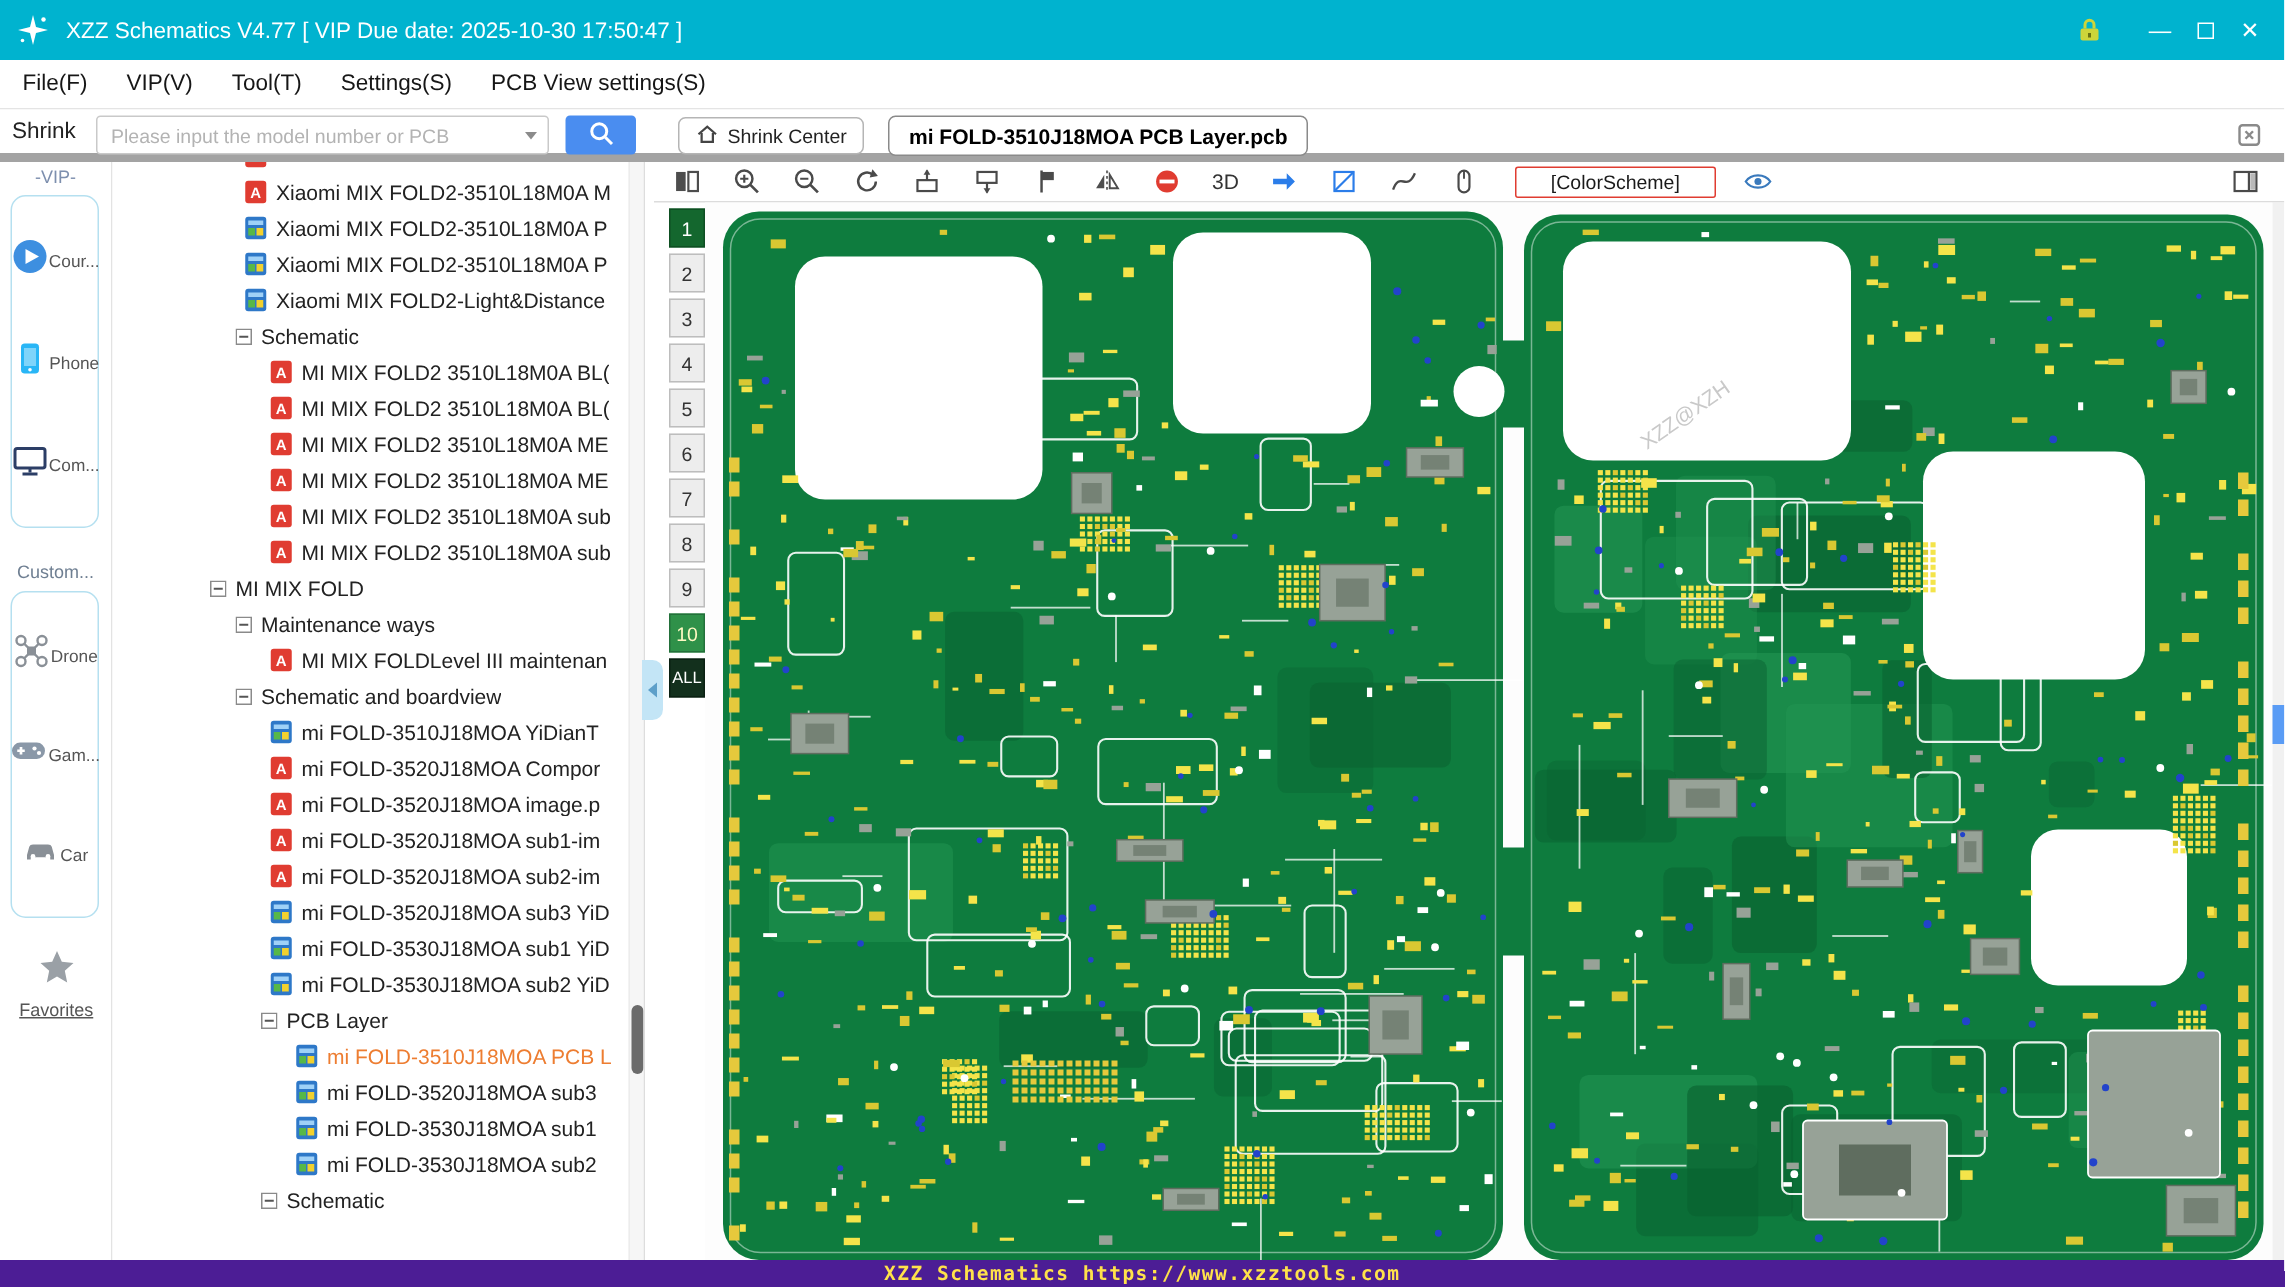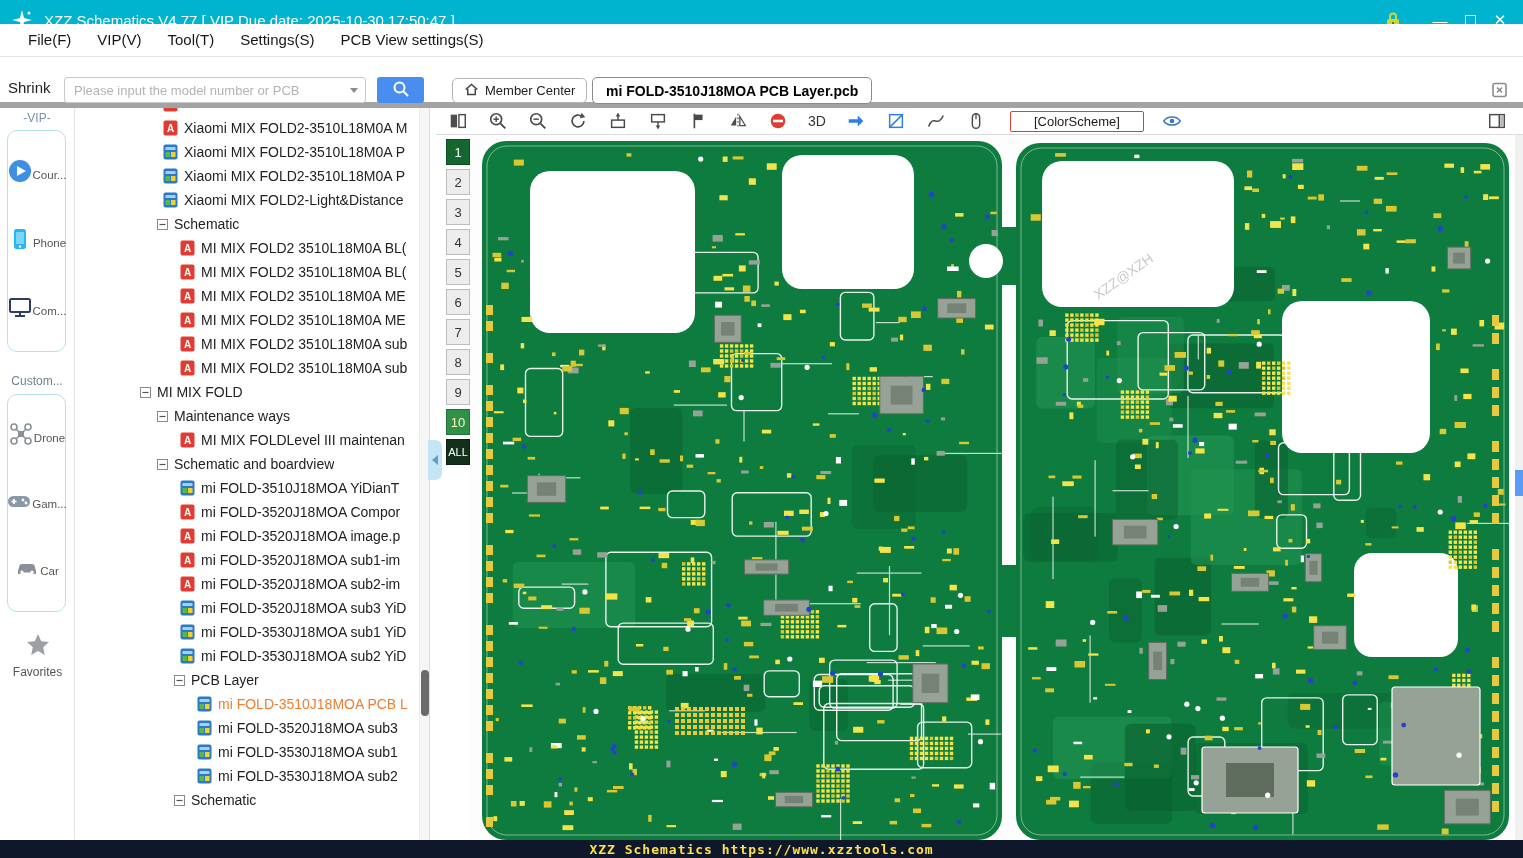--- a/index.html
+++ b/index.html
@@ -12,22 +12,22 @@
             display:flex;align-items:center;color:#fff;}
   .logo{margin-left:10px;display:flex;align-items:center;}
   .title{margin-left:10px;font-size:15px;margin-right:auto;white-space:nowrap;}
   .lockicon{margin-right:22px;display:flex;align-items:center;}
   .winbtn{width:30px;height:40px;background:transparent;border:none;color:#fff;
           font-size:15px;display:flex;align-items:center;justify-content:center;cursor:pointer;padding:0;}
   .winbtn:last-child{margin-right:8px;}
   .max-glyph{width:11px;height:11px;border:1.5px solid #fff;display:block;}
 
   
-  .menubar{position:absolute;left:0;top:24px;width:1523px;height:33px;background:#fff;
-           border-bottom:1px solid #e4e4e4;display:flex;align-items:center;padding-left:15px;}
+  .menubar{position:absolute;left:0;top:40px;width:1523px;height:33px;background:#fff;
+           border-bottom:1px solid #e4e4e4;display:flex;align-items:center;padding-left:2px;}
   .menu-item{padding:0 13px;font-size:15px;color:#161616;cursor:pointer;line-height:32px;}
 
   
   .searchrow{position:absolute;left:0;top:73px;width:1523px;height:35px;background:#fff;
              border-bottom:6px solid #a3a3a3;}
   .shrink{position:absolute;left:8px;top:6px;font-size:15px;color:#222;background:none;border:none;cursor:pointer;padding:0;}
   .input-wrap{position:absolute;left:64px;top:4px;width:302px;height:26px;}
   .input-wrap input{width:100%;height:100%;border:1px solid #c9c9c9;border-radius:3px;
                     padding:0 22px 0 9px;font-size:13px;font-family:"Liberation Sans",sans-serif;color:#333;outline:none;}
   .input-wrap input::placeholder{color:#b3b3b3;}
@@ -48,21 +48,21 @@
   .group-label{width:100%;text-align:center;font-size:12px;color:#7d8fae;white-space:nowrap;overflow:hidden;}
   .vip-label{position:absolute;top:3px;}
   .custom-label{position:absolute;top:266px;color:#6f7f92;}
   .side-box{position:absolute;left:7px;width:59px;border:1px solid #b5e0f0;border-radius:10px;
             display:flex;flex-direction:column;align-items:center;justify-content:space-around;padding:8px 0;}
   .vip-box{top:22px;height:222px;}
   .custom-box{top:286px;height:218px;}
   .side-item{display:flex;flex-direction:row;align-items:center;cursor:pointer;}
   .side-lb{font-size:11.5px;color:#555;margin-top:3px;white-space:nowrap;}
   .fav-block{position:absolute;top:524px;left:0;width:75px;display:flex;flex-direction:column;align-items:center;cursor:pointer;}
-  .fav-block .side-lb{font-size:12px;}
+  .fav-block .side-lb{font-size:12px;text-decoration:underline;}
 
   
   .treepanel{position:absolute;left:75px;top:108px;width:355px;height:732px;background:#fff;
              border-right:1px solid #dddddd;overflow:hidden;}
   .tree-list{margin-top:-16px;}
   .tree-row{height:24px;display:flex;align-items:center;cursor:pointer;white-space:nowrap;}
   .tree-ic{display:flex;align-items:center;margin-right:6px;flex:0 0 auto;}
   .tree-lb{font-size:14px;color:#222;overflow:hidden;}
   .tree-row.sel .tree-lb{color:#ed7d31;}
   .tree-scroll{position:absolute;right:0;top:0;width:10px;height:732px;background:#f6f6f6;border-left:1px solid #ececec;}
@@ -89,21 +89,21 @@
   .layer-btn.green{background:#2f9149;color:#fef9c3;border-color:#23703a;}
   .layer-btn.darkest{background:#13301d;color:#fff;border-color:#0a2012;font-size:11px;}
 
   
   .canvas{position:absolute;left:470px;top:135px;width:1045px;height:705px;background:#fdfdfd;overflow:hidden;}
   .canvas svg{display:block;}
   .canvas-scroll{position:absolute;left:1515px;top:135px;width:8px;height:705px;background:#f1f1f1;}
   .canvas-thumb{position:absolute;left:0;top:335px;width:8px;height:26px;background:#5a9cf5;cursor:pointer;}
 
   
-  .statusbar{position:absolute;left:0;top:840px;width:1523px;height:18px;background:#0f172a;
+  .statusbar{position:absolute;left:0;top:840px;width:1523px;height:18px;background:#4c1d95;
              display:flex;align-items:center;justify-content:center;z-index:9;}
   .statusbar span{color:#ffe24a;font-size:13px;font-weight:bold;letter-spacing:1px;
                   font-family:"DejaVu Sans Mono",monospace;}
 </style>
 </head>
 <body>
 
 <div class="app">
 
   <header class="titlebar">
@@ -155,21 +155,21 @@
           </svg>
       </span>
     </button>
     <button class="member-btn">
       <span>
         <svg width="15" height="15" viewBox="0 0 18 18">
             <path d="M2 9 L9 3 L16 9" fill="none" stroke="#444" stroke-width="1.8"></path>
             <path d="M4.5 8 V15 H13.5 V8" fill="none" stroke="#444" stroke-width="1.8"></path>
           </svg>
       </span>
-      <span>Member Center</span>
+      <span>Shrink Center</span>
     </button>
     <div class="pcb-tab">mi FOLD-3510J18MOA PCB Layer.pcb</div>
     <span class="close-view">
       <svg width="17" height="16" viewBox="0 0 17 16">
           <rect x="1" y="1.5" width="13" height="13" rx="2" fill="none" stroke="#8a8a8a" stroke-width="1.6"></rect>
           <line x1="5" y1="5.5" x2="10" y2="10.5" stroke="#8a8a8a" stroke-width="1.6"></line>
           <line x1="10" y1="5.5" x2="5" y2="10.5" stroke="#8a8a8a" stroke-width="1.6"></line>
         </svg>
     </span>
   </div>

